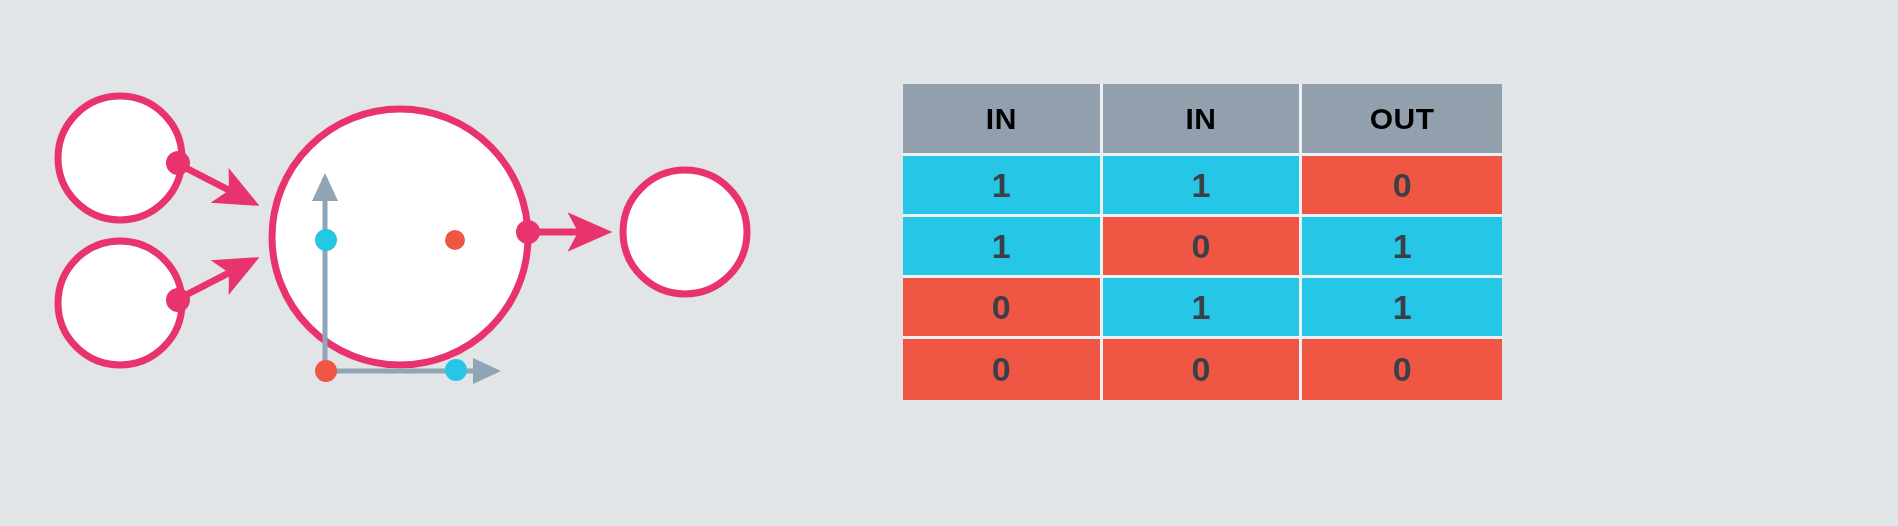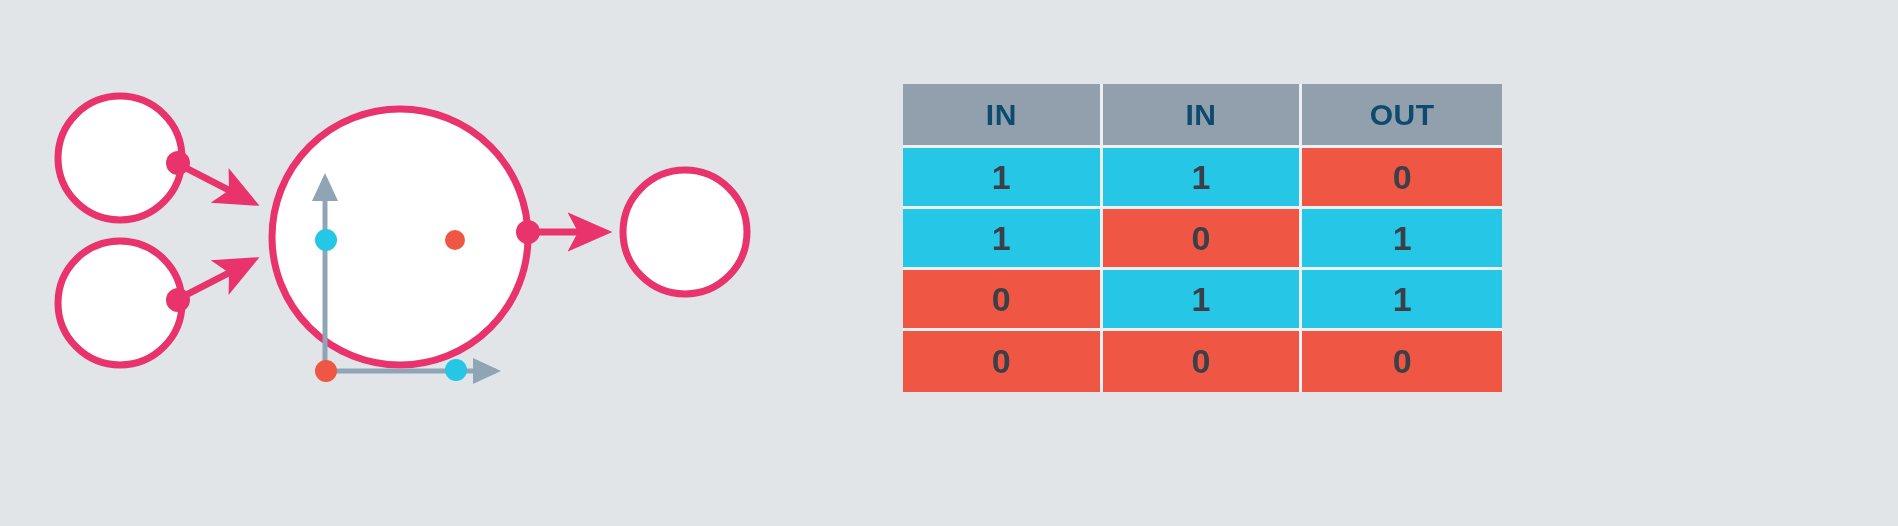--- a/index.html
+++ b/index.html
@@ -41,23 +41,23 @@
     table-layout: fixed;
   }
   #truth-table th, #truth-table td {
     border: 0;
     padding: 0;
     text-align: center;
     vertical-align: middle;
     box-sizing: border-box;
   }
   #truth-table th {
-    height: 64px;
+    height: 72px;
     background: #92a0ae;
-    color: #0c4a6e;
+    color: #000000;
     font-size: 30px;
     font-weight: bold;
     letter-spacing: 0.5px;
     border-right: 3px solid #eef1f3;
     border-bottom: 3px solid #eef1f3;
   }
   #truth-table th:last-child { border-right: 0; }
   #truth-table td {
     height: 61px;
     font-size: 34px;

